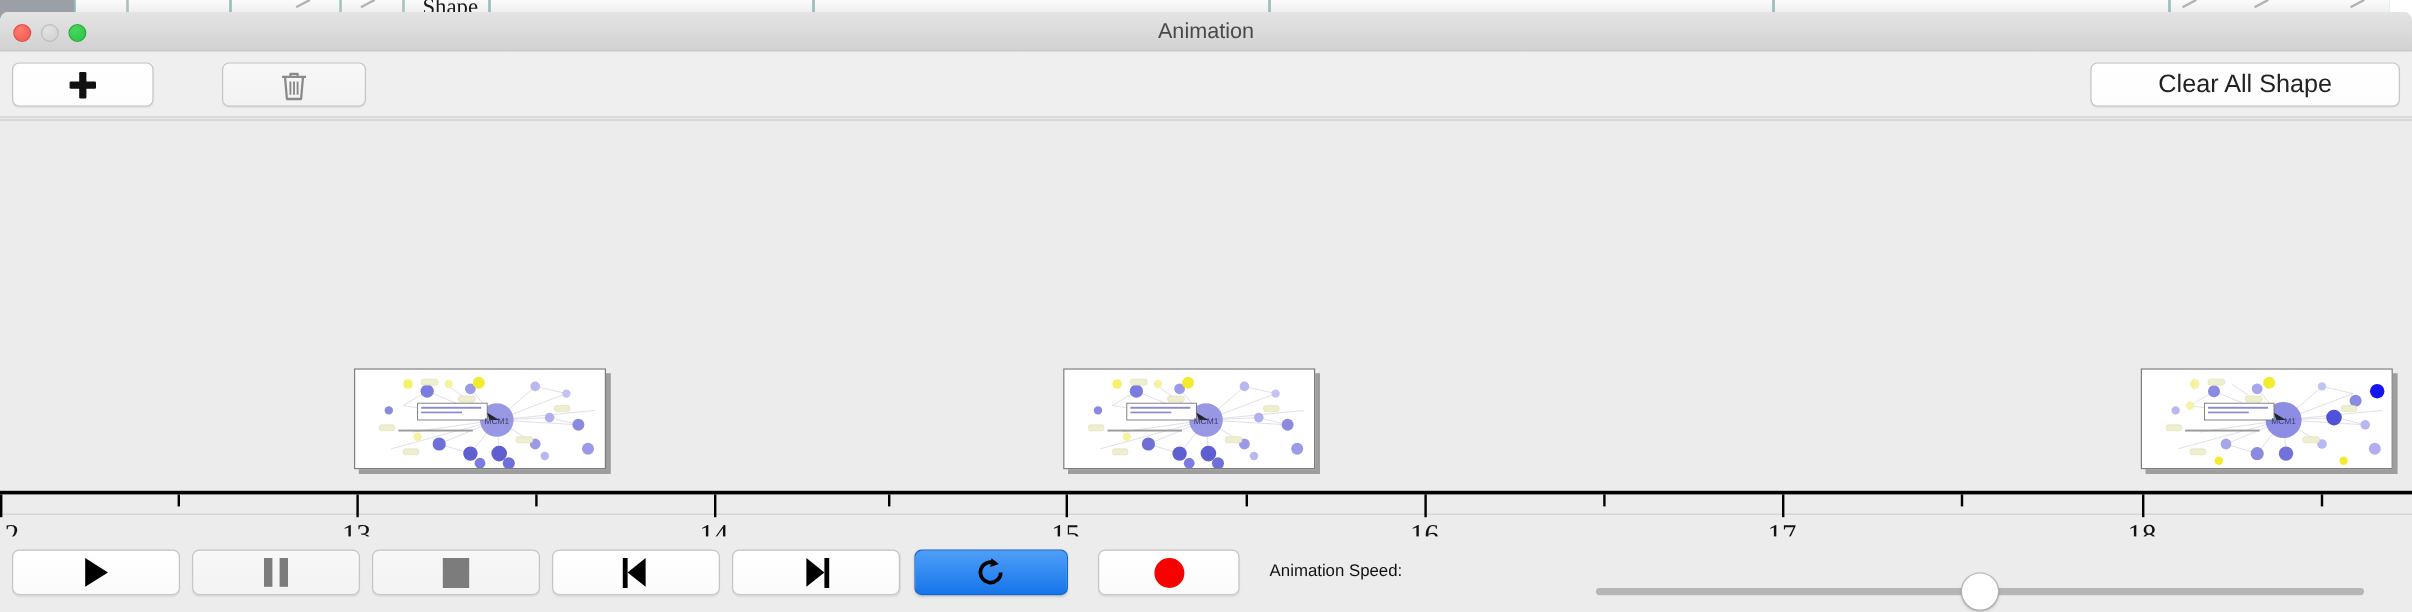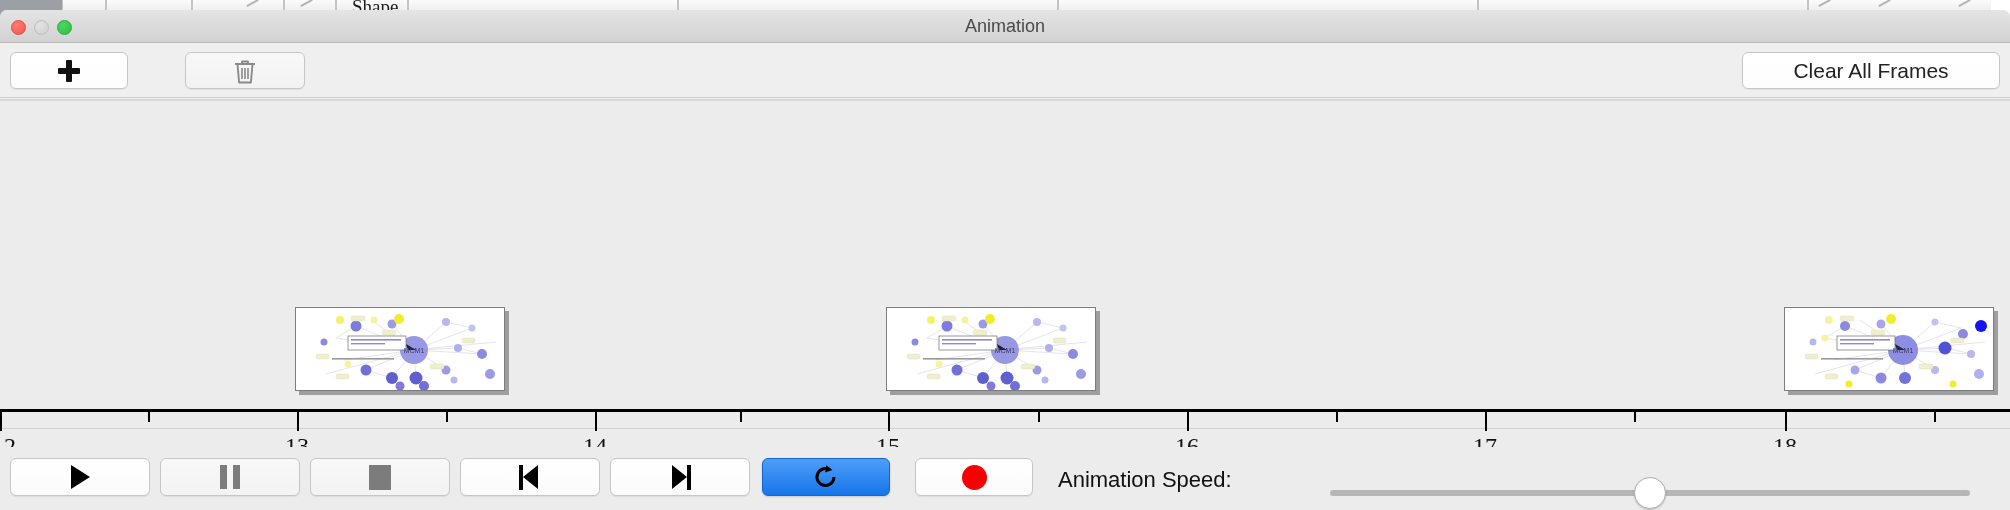--- a/index.html
+++ b/index.html
@@ -152,21 +152,21 @@
   .ico-prev, .ico-next { position: relative; width: 26px; height: 25px; }
   .ico-prev::before { content: ""; position: absolute; left: 2px; top: 0; width: 4px; height: 25px; background: #000; }
   .ico-prev::after  { content: ""; position: absolute; left: 6px; top: 0; width: 0; height: 0;
                       border-right: 15px solid #000; border-top: 12.5px solid transparent; border-bottom: 12.5px solid transparent; }
   .ico-next::before { content: ""; position: absolute; right: 2px; top: 0; width: 4px; height: 25px; background: #000; }
   .ico-next::after  { content: ""; position: absolute; right: 6px; top: 0; width: 0; height: 0;
                       border-left: 15px solid #000; border-top: 12.5px solid transparent; border-bottom: 12.5px solid transparent; }
   .ico-rec { width: 25px; height: 25px; border-radius: 50%; background: #f80000; }
 
   .speed-label {
-    position: absolute; left: 1058px; top: 20px; font-size: 22px; color: #111;
+    position: absolute; left: 1058px; top: 20px; font-size: 14px; color: #111;
   }
   .slider-track {
     position: absolute; left: 1330px; top: 43px; width: 640px; height: 6px;
     background: #b6b6b6; border-radius: 3px;
   }
   .slider-thumb {
     position: absolute; left: 1634px; top: 30px; width: 32px; height: 32px;
     border-radius: 50%; background: #ffffff; border: 1px solid #b0b0b0;
     box-shadow: 0 1px 2px rgba(0,0,0,0.2);
   }
@@ -213,21 +213,21 @@
         <span></span>
       </div>
       <div class="tbtn grayed" id="btn-del">
         <svg width="26" height="28" viewBox="0 0 26 28">
           <path d="M3 7 h20 M10 7 V4.5 h6 V7 M5.5 7 l1.6 18.5 h11.8 L20.5 7" fill="none" stroke="#8a8a8a" stroke-width="1.9" stroke-linejoin="round"></path>
           <path d="M10 11 v11 M13 11 v11 M16 11 v11" stroke="#8a8a8a" stroke-width="1.6"></path>
         </svg>
         <span></span>
       </div>
       <div class="tbtn white" id="btn-clear">
-        <span>Clear All Frames</span>
+        <span>Clear All Shape</span>
       </div>
     </div>
 
     <div class="timeline">
       <div class="strip-top"></div>
 
       <div class="frame" style="left:295px;">
         <div class="frame-shadow"></div>
         <div class="frame-card">
           <div class="net">

